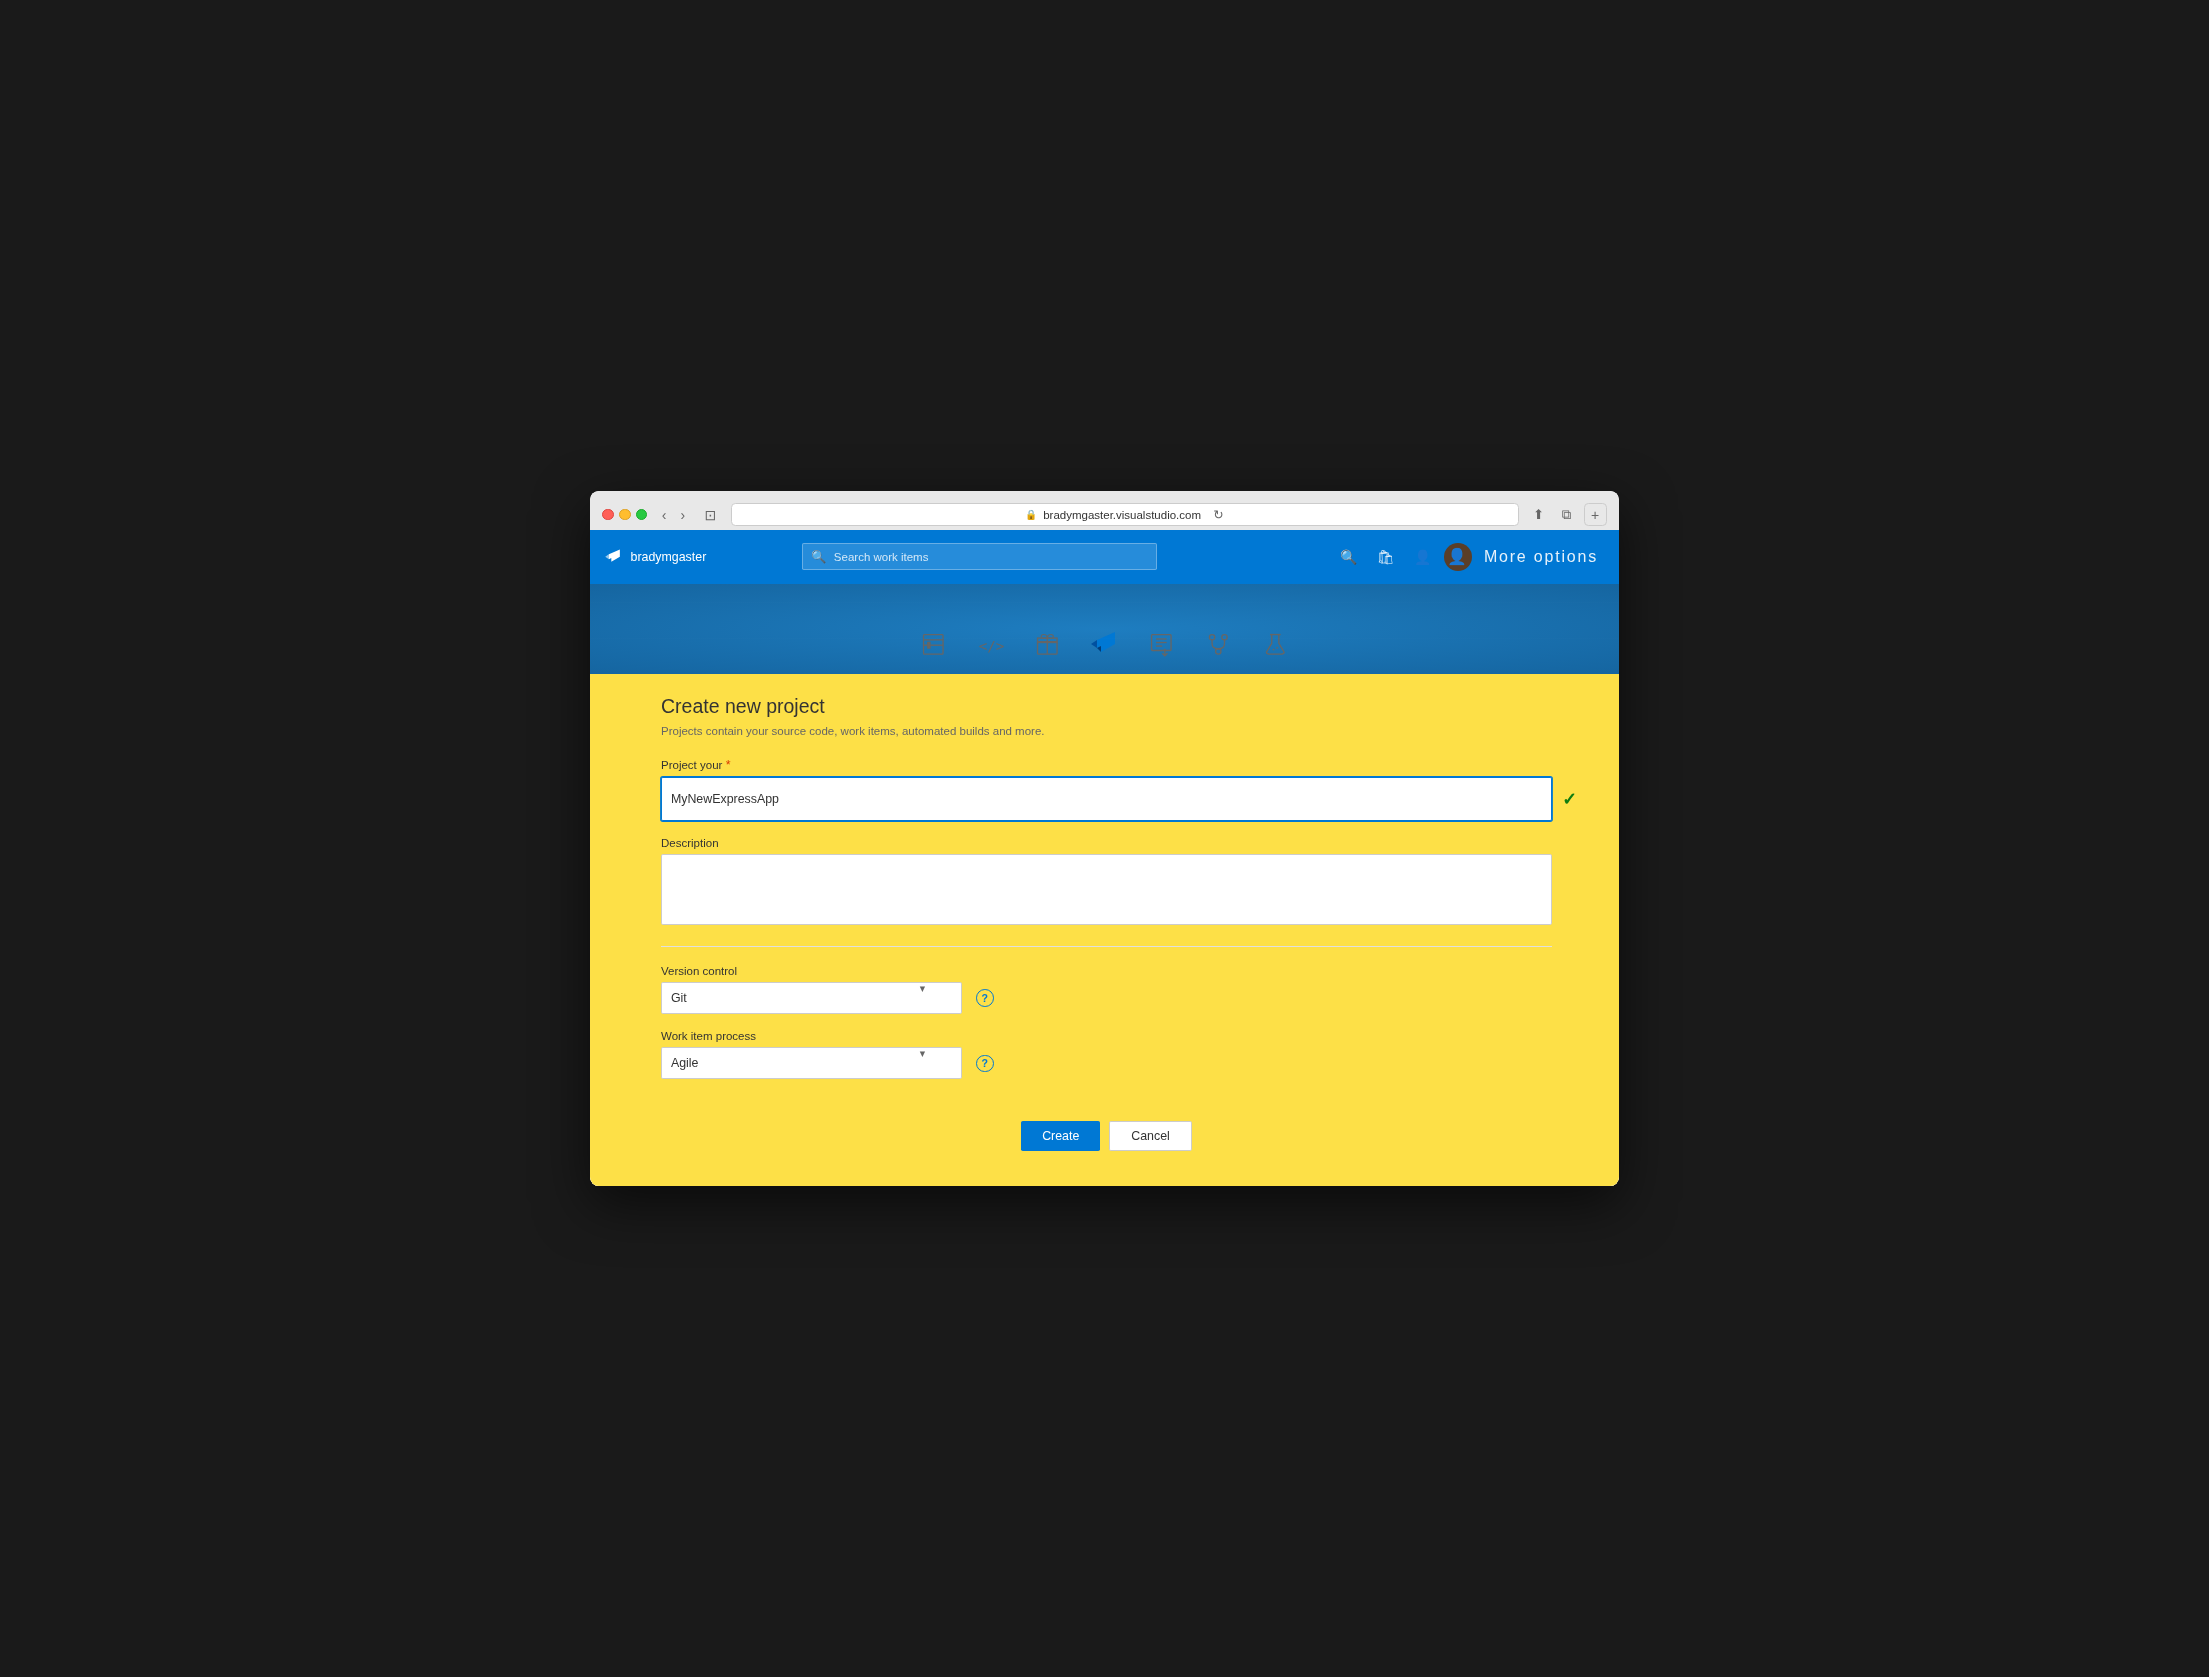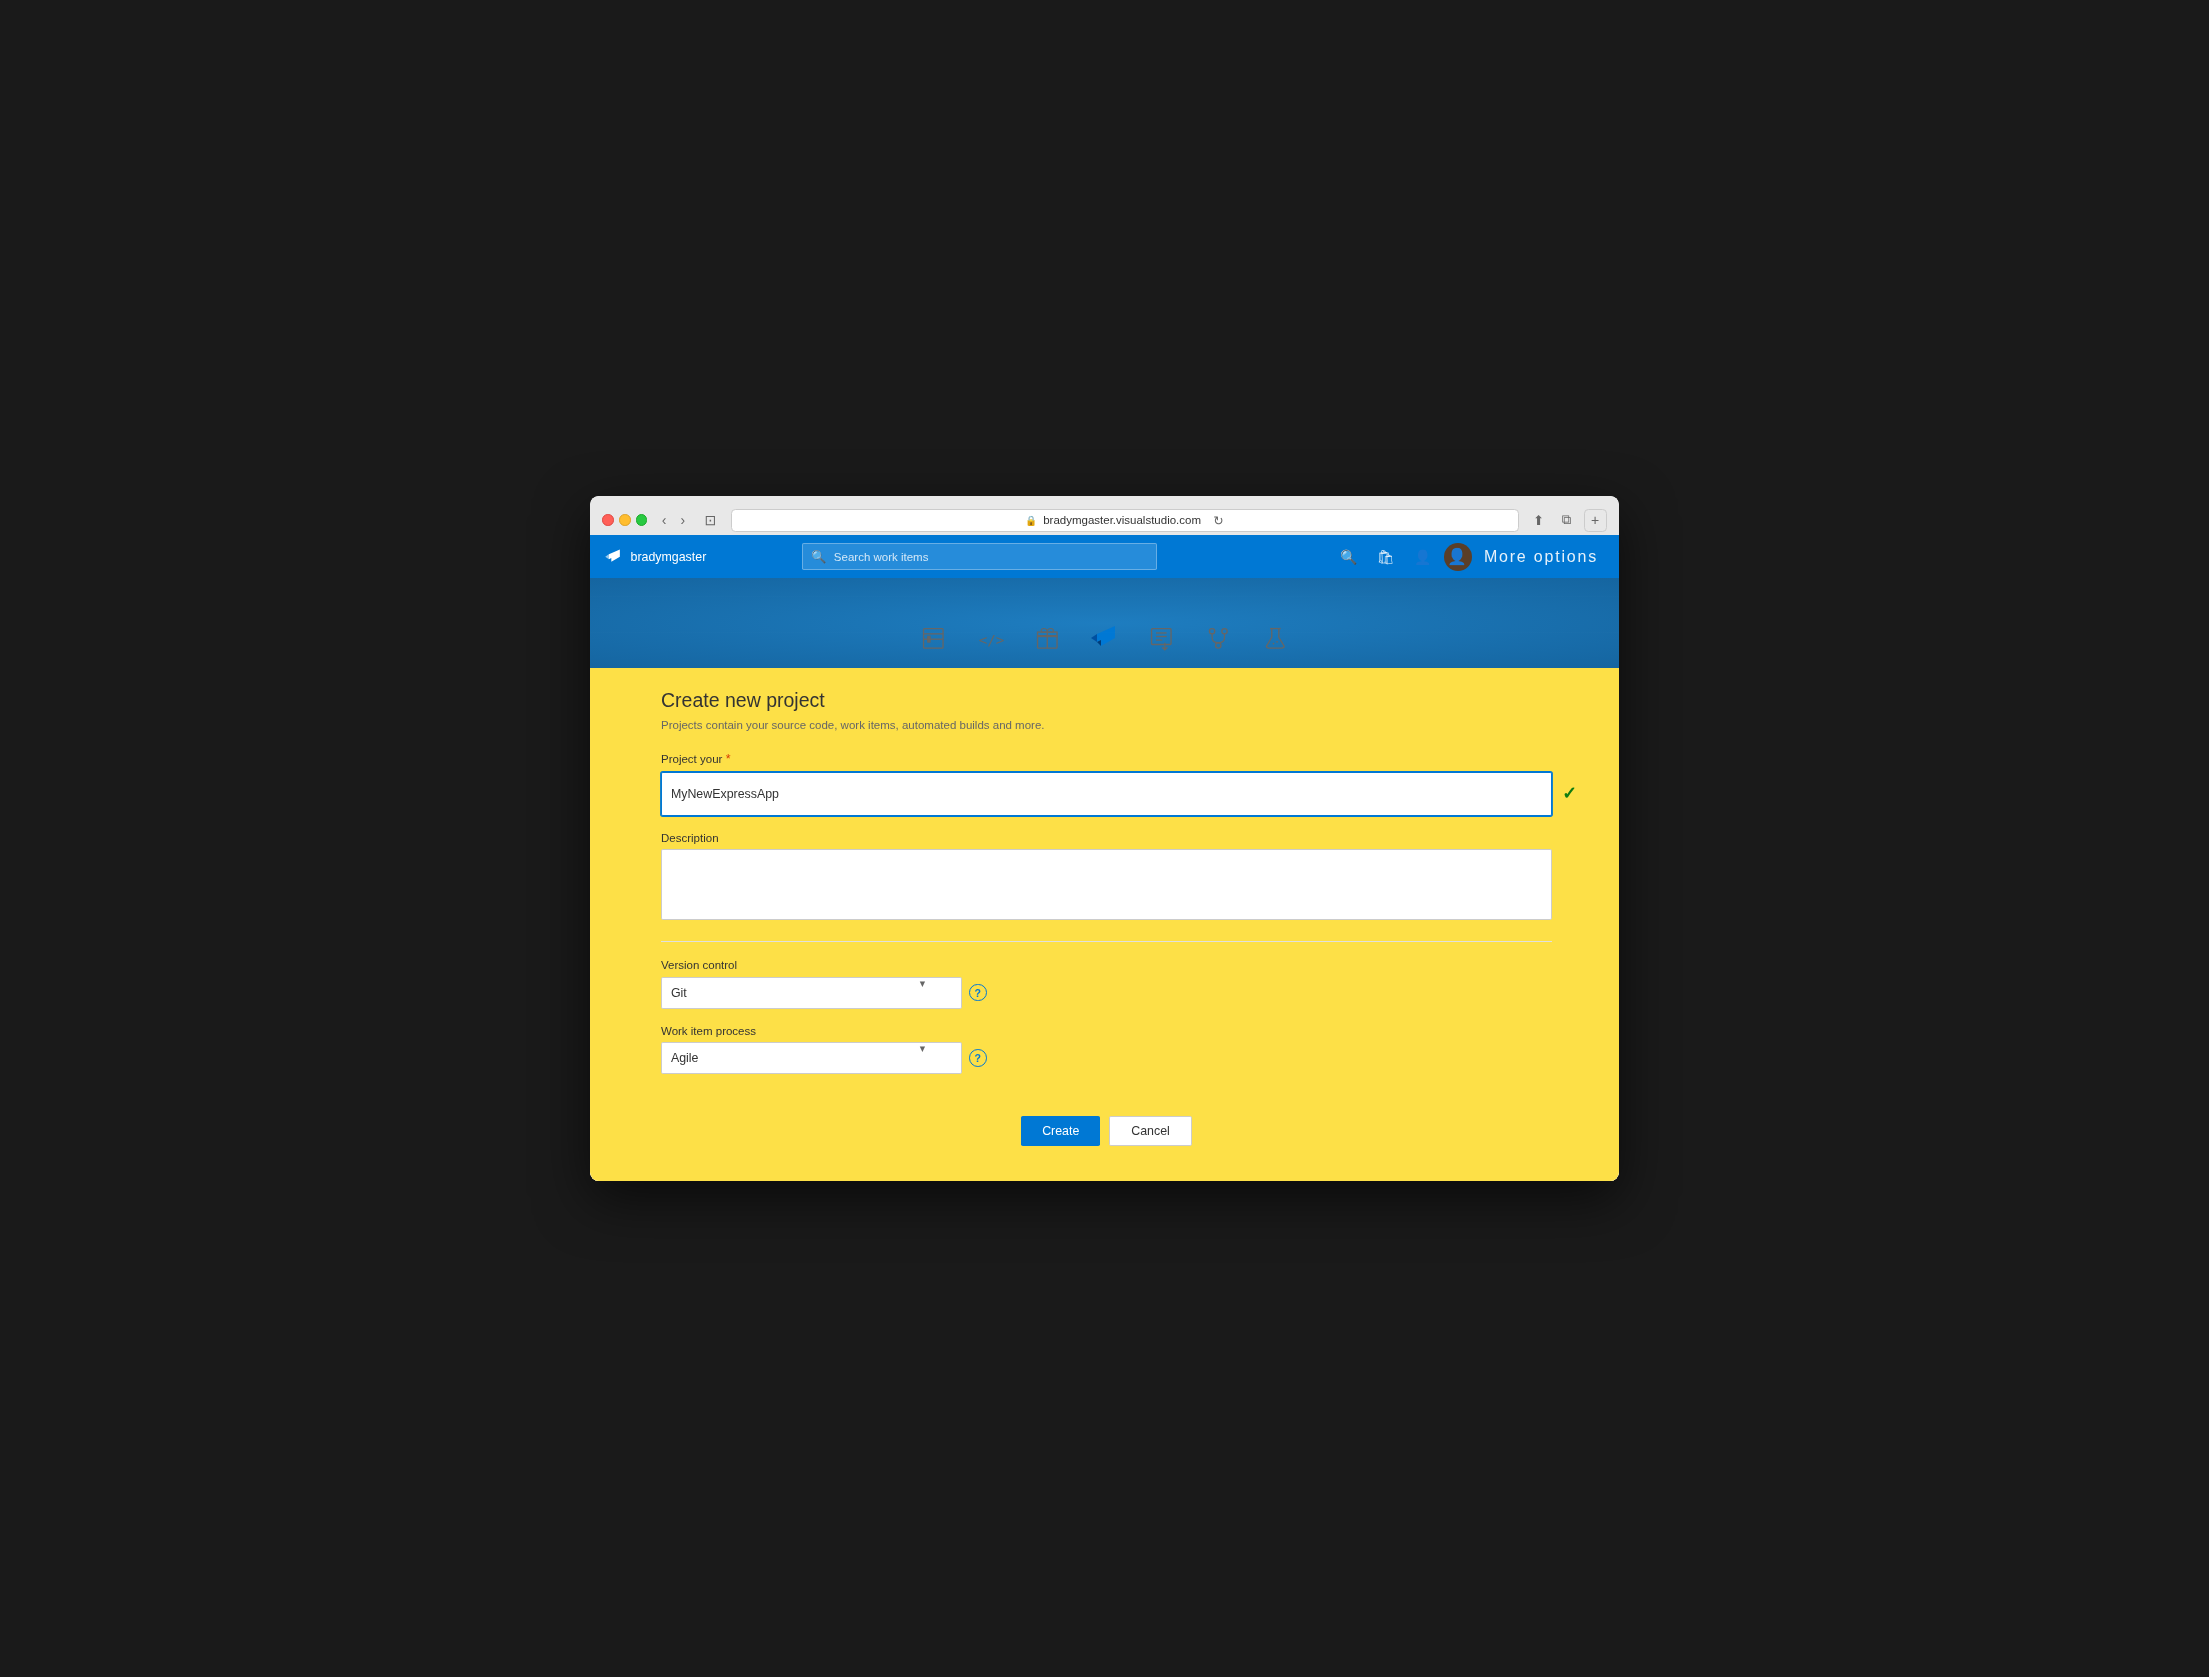--- a/index.html
+++ b/index.html
@@ -122,21 +122,21 @@
     .app-content {
       background: #fff;
     }
 
     
     .top-nav {
       background: #0078d4;
       display: flex;
       align-items: center;
       padding: 0 14px;
-      height: 43px;
+      height: 54px;
       gap: 14px;
     }
 
     .vsts-logo {
       display: flex;
       align-items: center;
       gap: 7px;
       color: #fff;
       font-size: 12.4px;
       font-weight: 400;
@@ -365,21 +365,21 @@
     .form-divider {
       border: none;
       border-top: 0.9px solid #e0e0e0;
       margin: 17.7px 0;
     }
 
     .form-select-wrapper {
       position: relative;
       display: flex;
       align-items: center;
-      gap: 7px;
+      gap: 14px;
     }
 
     .form-select {
       width: 301px;
       height: 32px;
       border: 0.9px solid #ccc;
       border-radius: 1.8px;
       padding: 0 8.9px;
       font-size: 12.4px;
       color: #333;

